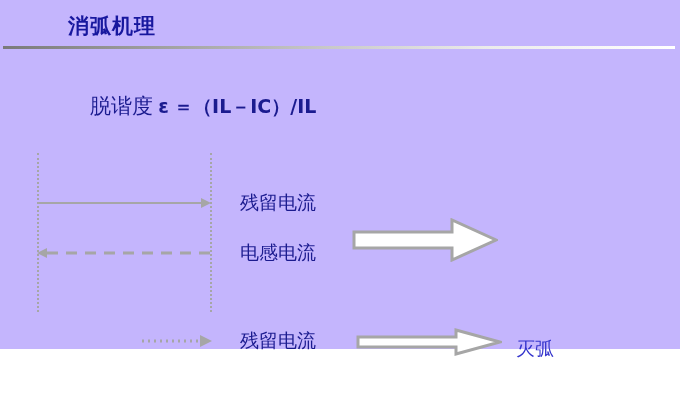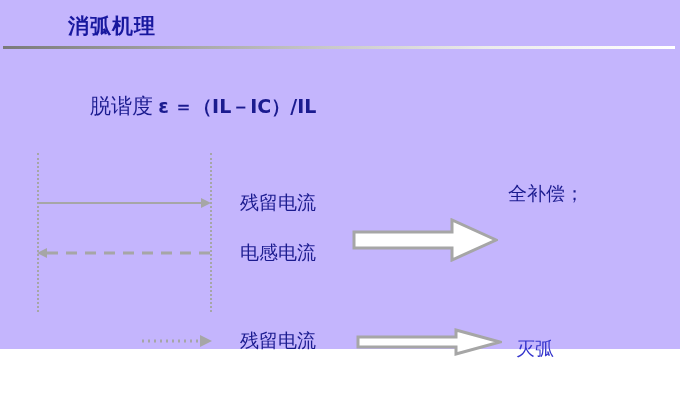--- a/index.html
+++ b/index.html
@@ -178,21 +178,20 @@
   <div class="label label-ind">电感电流</div>
   <div class="label label-resid">残留电流</div>
 
   <div class="block-arrow big">
     <svg width="146" height="44" viewBox="0 0 146 44">
       <polygon points="2,14 100,14 100,2 144,22 100,42 100,30 2,30" fill="#ffffff" stroke="#a6a6a6" stroke-width="3" stroke-linejoin="miter"></polygon>
     </svg>
   </div>
 
   <div class="comp-list">
-    <div>全补偿；</div>
   </div>
 
   <div class="block-arrow small">
     <svg width="146" height="28" viewBox="0 0 146 28">
       <polygon points="2,9 100,9 100,2 144,14 100,26 100,19 2,19" fill="#ffffff" stroke="#a6a6a6" stroke-width="3" stroke-linejoin="miter"></polygon>
     </svg>
   </div>
 
   <div class="arc-label">灭弧</div>
 

